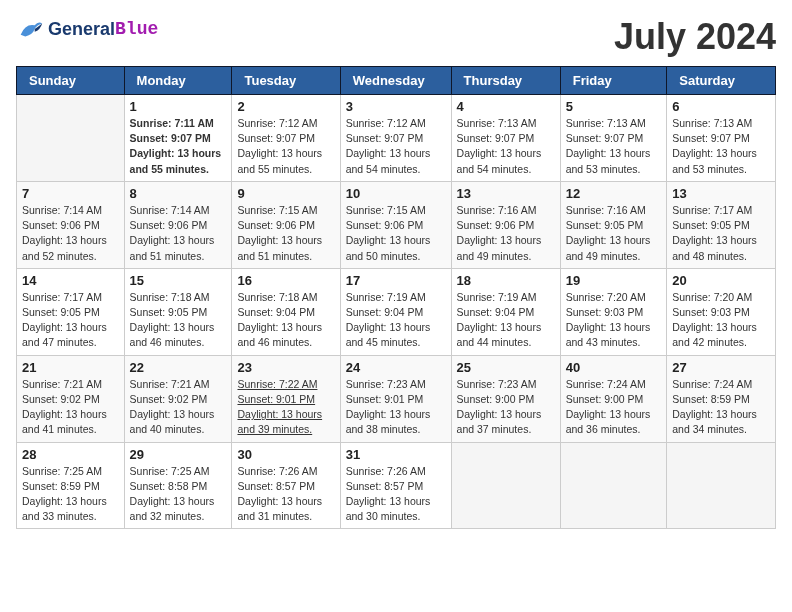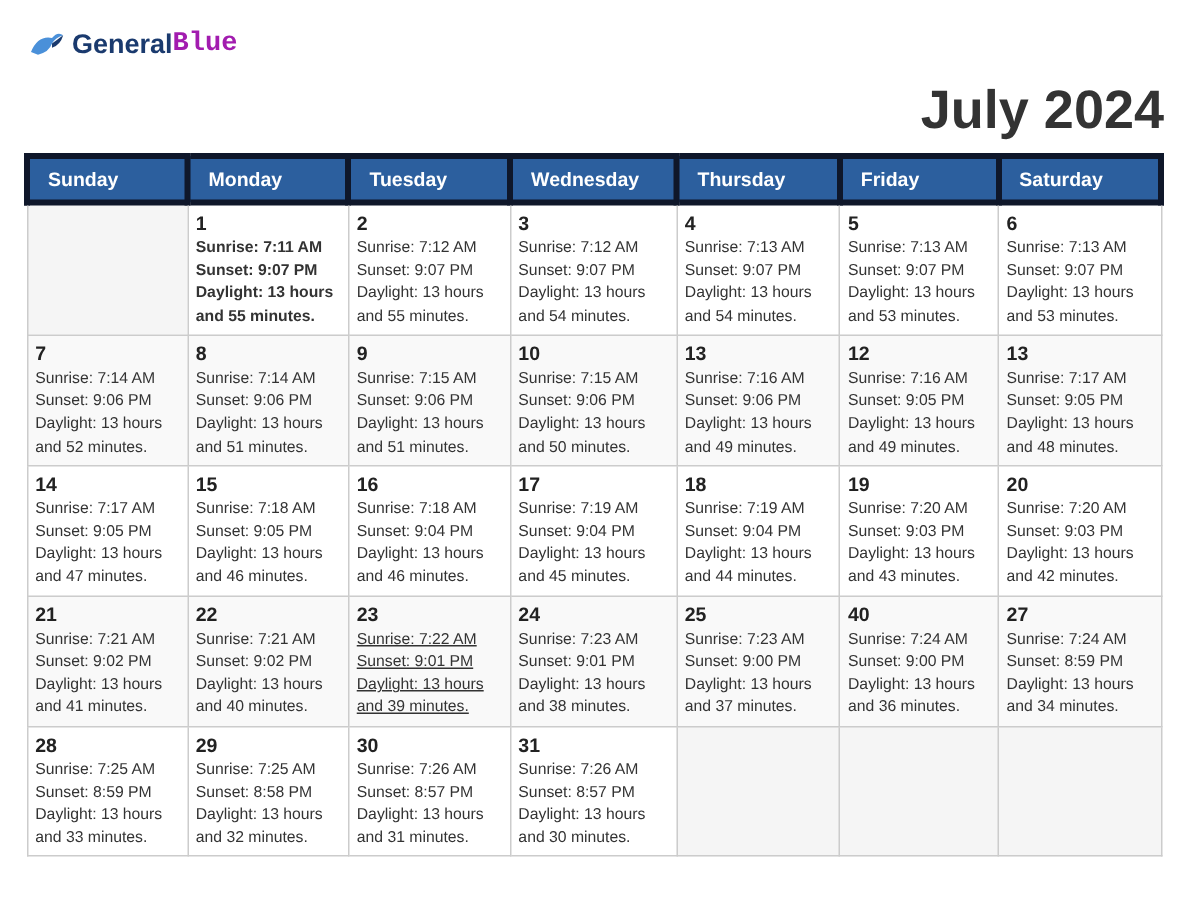--- a/index.html
+++ b/index.html
@@ -26,21 +26,20 @@
       font-weight: bold;
       color: #1a3a6e;
       line-height: 1.1;
     }
     .logo-bird {
       width: 28px;
       height: 28px;
     }
     .title-block {
       text-align: right;
-      margin-top: 36px;
     }
     .month-year {
       font-size: 36px;
       font-weight: bold;
       color: #333;
     }
     .location {
       font-size: 16px;
       color: #555;
     }
@@ -49,21 +48,21 @@
       border-collapse: collapse;
       font-size: 11px;
     }
     thead tr th {
       background-color: #2c5f9e;
       color: #fff;
       padding: 6px 12px;
       text-align: left;
       font-size: 13px;
       font-weight: bold;
-      border: 4px solid #0f172a;
+      border: 1px solid #0f172a;
     }
     tbody tr td {
       border: 1px solid #ccc;
       padding: 4px 5px;
       vertical-align: top;
       width: 113px;
       min-height: 80px;
       background: #fff;
     }
     tbody tr:nth-child(even) td {

